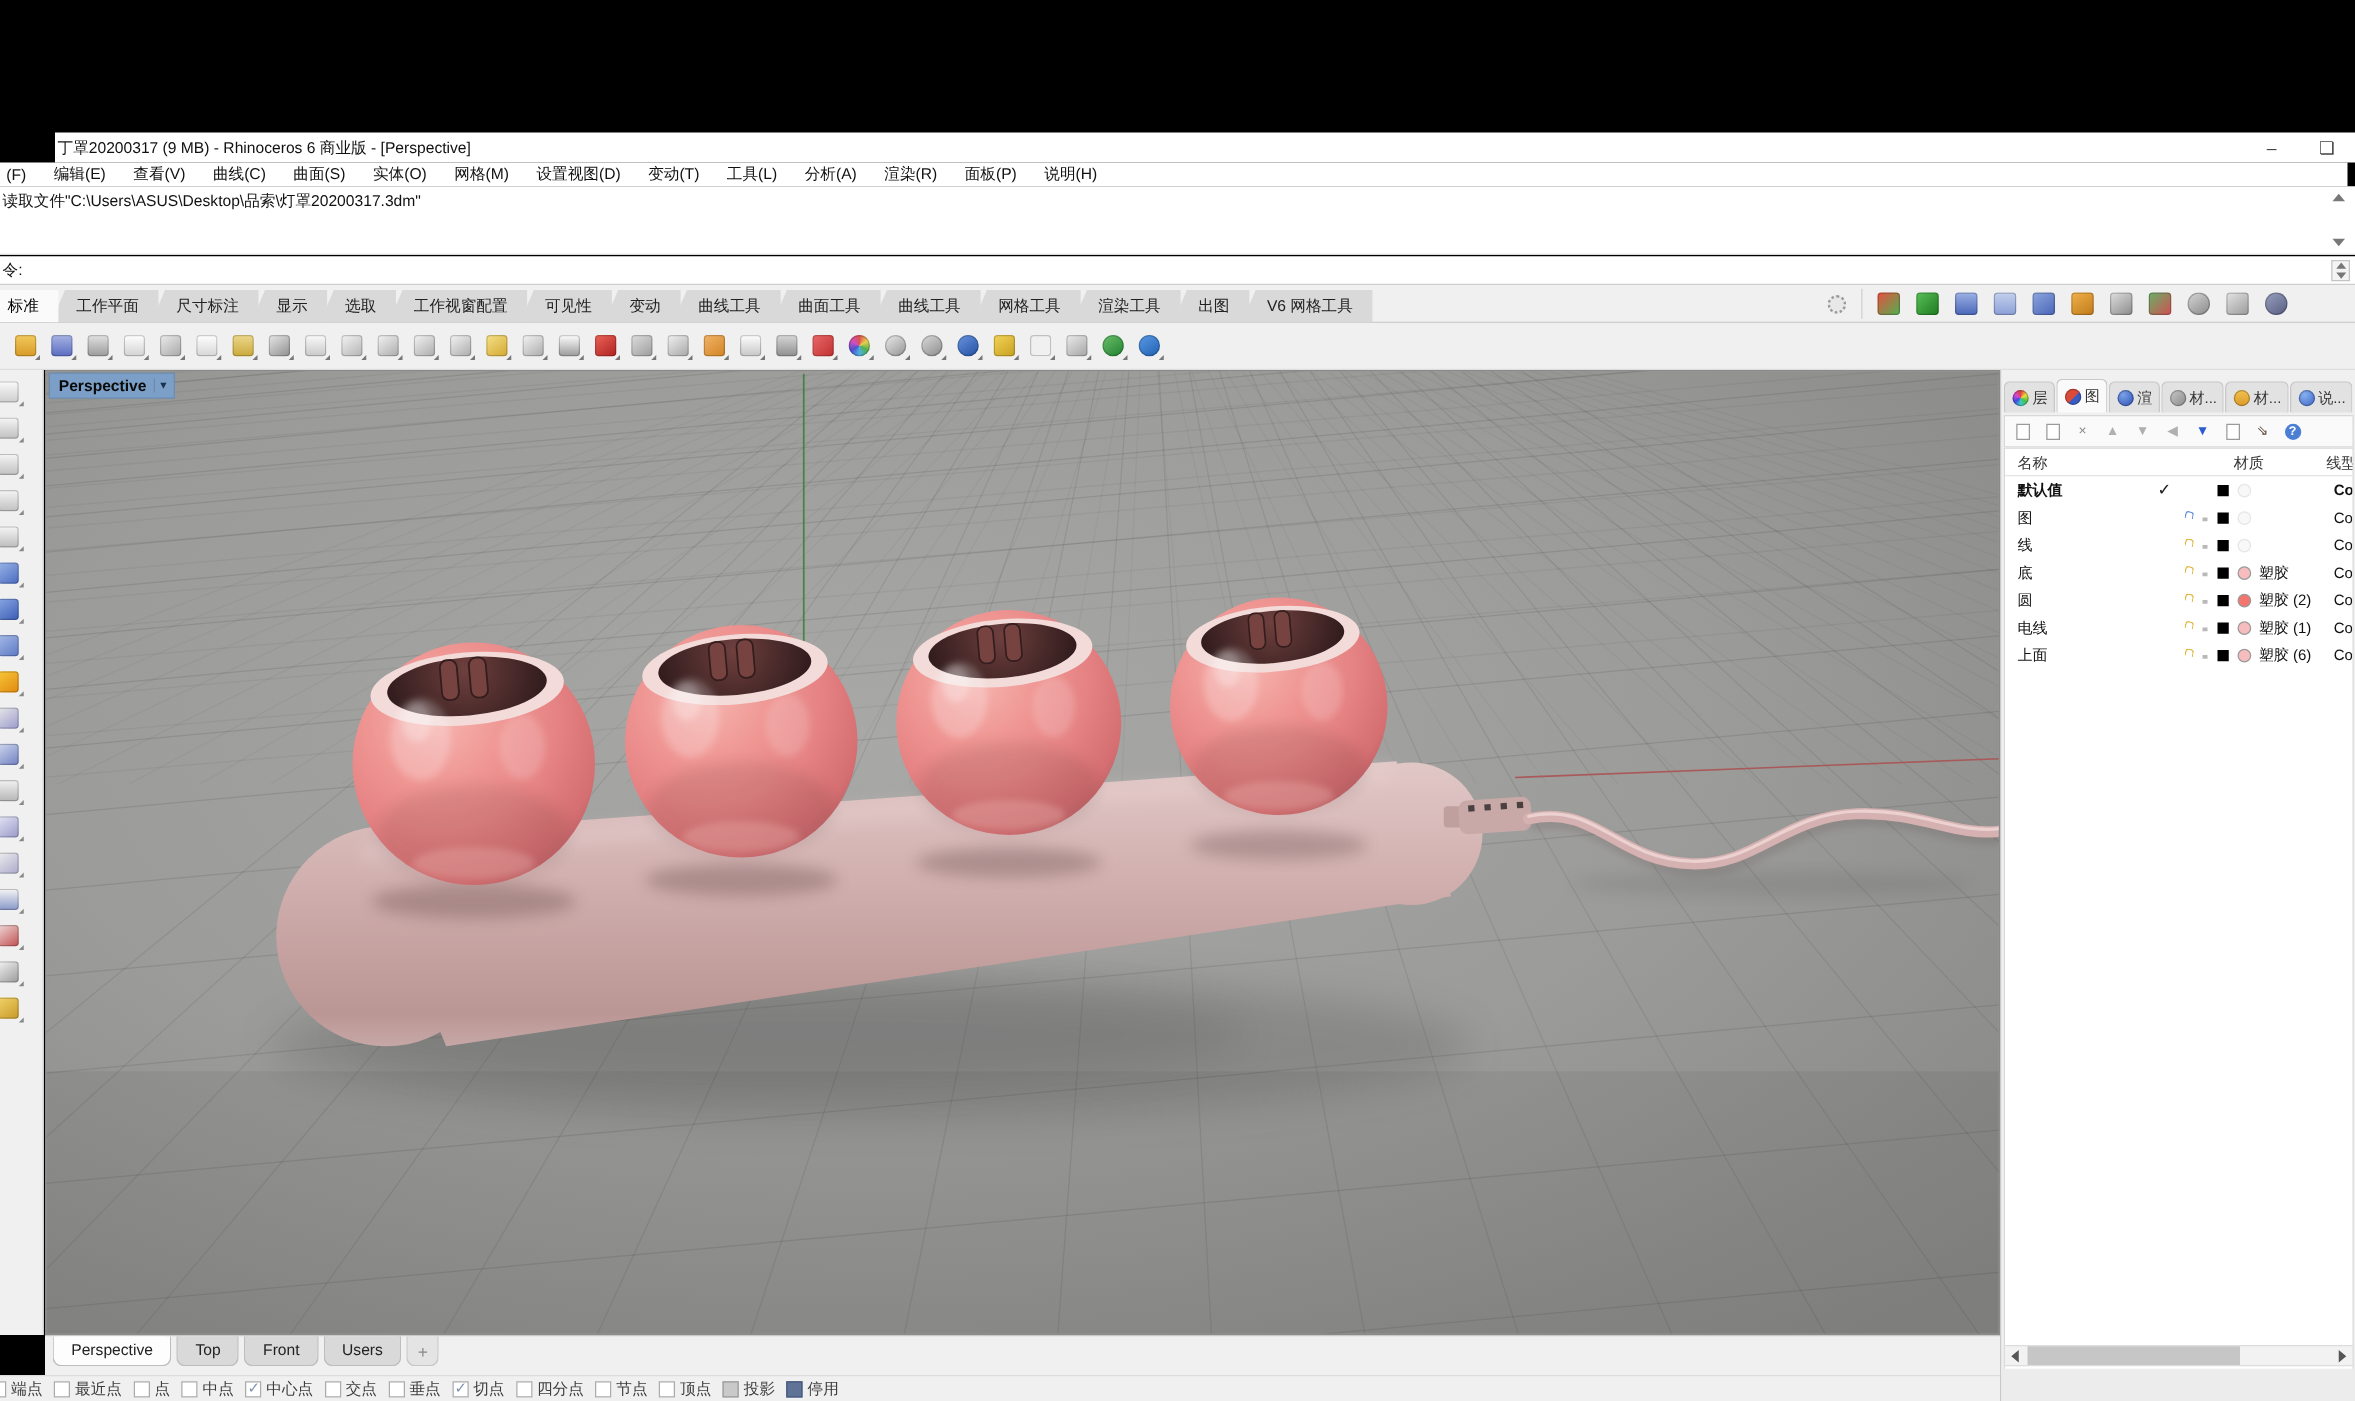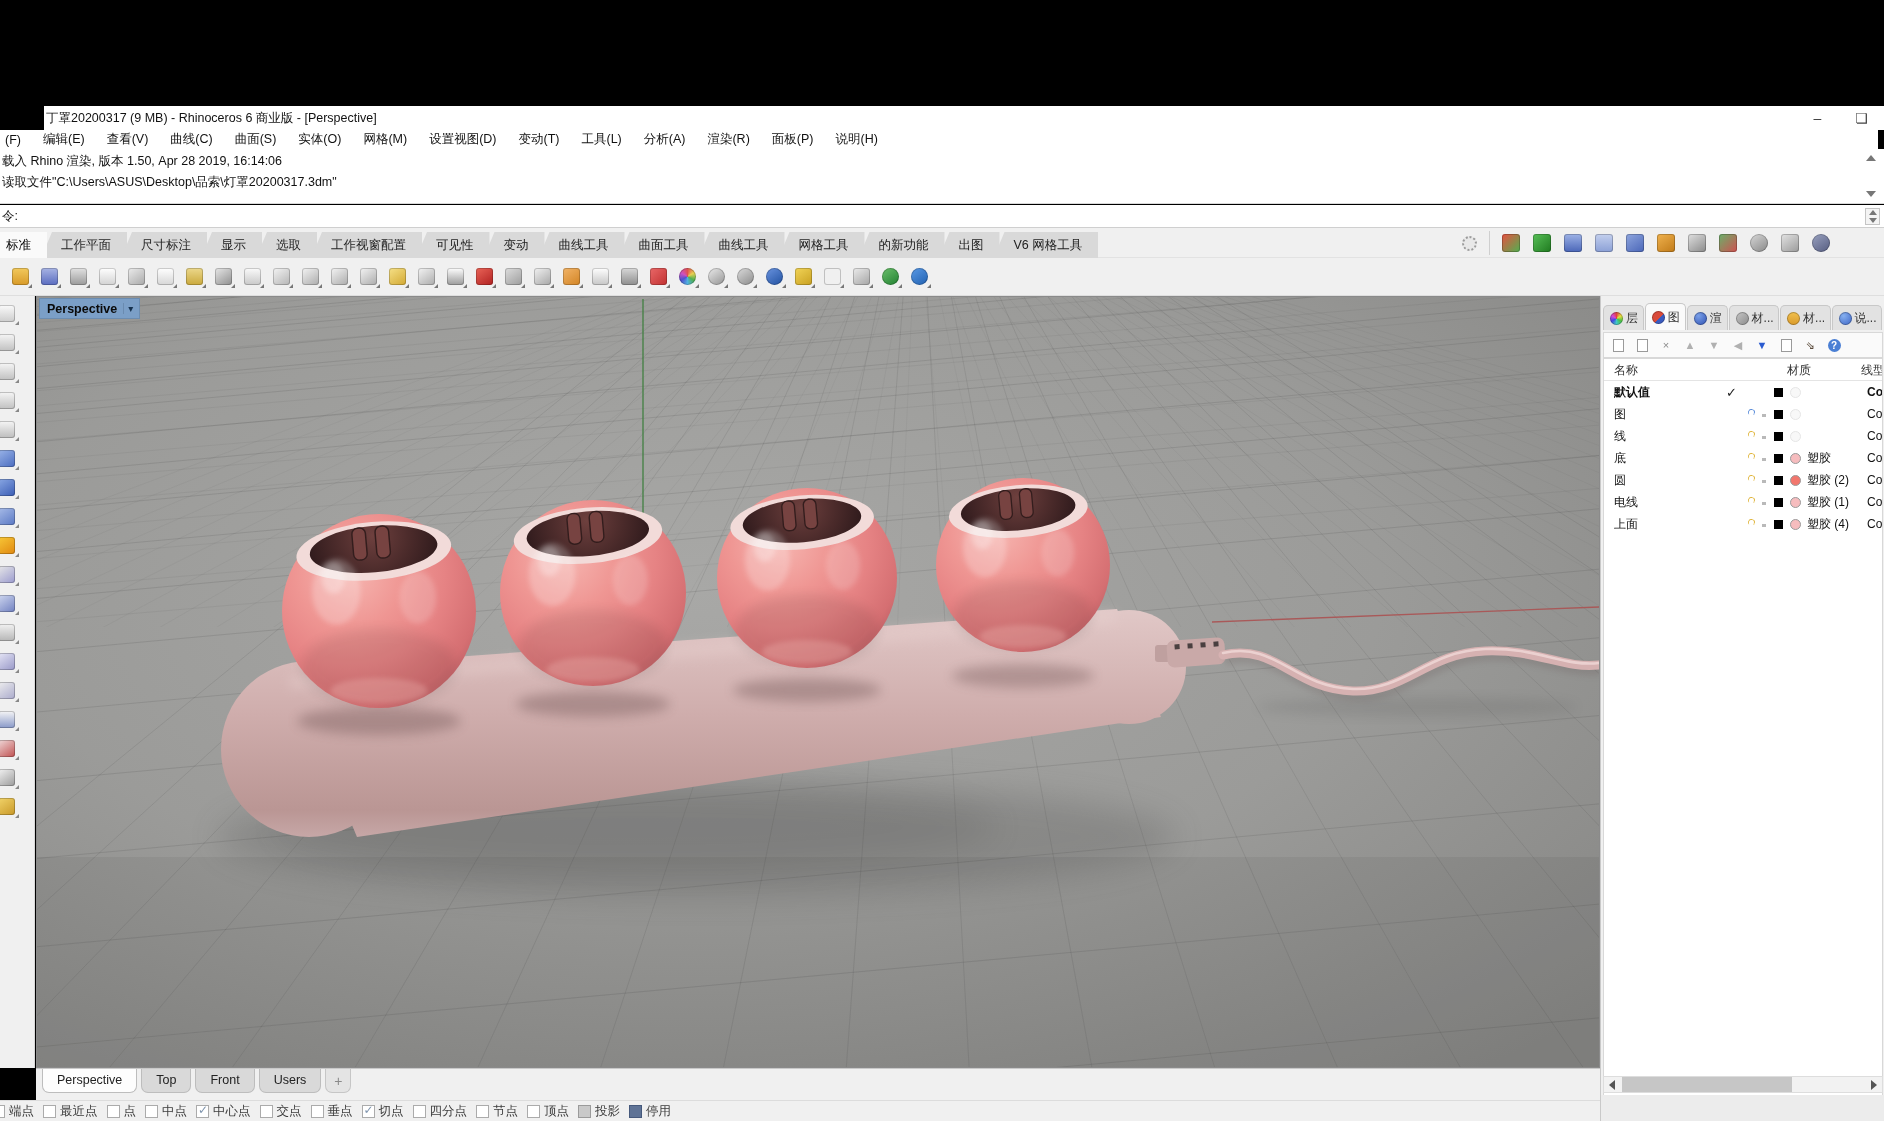--- a/index.html
+++ b/index.html
@@ -141,21 +141,20 @@
       <span class="menu-item">设置视图(D)</span>
       <span class="menu-item">变动(T)</span>
       <span class="menu-item">工具(L)</span>
       <span class="menu-item">分析(A)</span>
       <span class="menu-item">渲染(R)</span>
       <span class="menu-item">面板(P)</span>
       <span class="menu-item">说明(H)</span>
     </div>
 
   <div class="cmdhist">
-    <div class="line">载入 Rhino 渲染, 版本 1.50, Apr 28 2019, 16:14:06</div>
     <div class="line">读取文件"C:\Users\ASUS\Desktop\品索\灯罩20200317.3dm"</div>
     <div class="hist-arrows">
       <div class="tri-up"></div>
       <div class="tri-dn"></div>
     </div>
   </div>
 
   <div class="cmdline">
     <span class="prompt">令:</span>
     <div class="spinner">
@@ -172,21 +171,21 @@
         <div class="rtab">尺寸标注</div>
         <div class="rtab">显示</div>
         <div class="rtab">选取</div>
         <div class="rtab">工作视窗配置</div>
         <div class="rtab">可见性</div>
         <div class="rtab">变动</div>
         <div class="rtab">曲线工具</div>
         <div class="rtab">曲面工具</div>
         <div class="rtab">曲线工具</div>
         <div class="rtab">网格工具</div>
-        <div class="rtab">的新功能</div>
+        <div class="rtab">渲染工具</div>
         <div class="rtab">出图</div>
         <div class="rtab">V6 网格工具</div>
       </div>
     <div class="gear"></div>
     <div class="vsep"></div>
     <div class="ricons">
 
         <div class="ricon">
           <div class="ic" style="background: linear-gradient(135deg, rgb(232, 80, 64), rgb(80, 176, 80));"></div>
         </div>
@@ -889,21 +888,21 @@
             <span class="lt">Cont</span>
           </div>
 
           <div class="lrow">
             <span class="nm">上面</span>
             <span class="check"></span>
             <span><span class="lock open" style="background: rgb(224, 182, 62); border-color: rgb(224, 182, 62); color: rgb(224, 182, 62);"></span></span>
             <span><span class="bulb" style="background: rgb(242, 210, 60);"></span></span>
             <span class="swatch"></span>
             <span class="matcircle" style="background: rgb(246, 188, 190);"></span>
-            <span class="mat">塑胶 (4)</span>
+            <span class="mat">塑胶 (6)</span>
             <span class="lt">Cont</span>
           </div>
         </div>
     </div>
     <div class="pscroll">
       <span class="arrow">
           <span class="tri-l"></span>
         </span>
       <span class="thumb"></span>
       <span class="arrow" style="margin-left:auto;">

